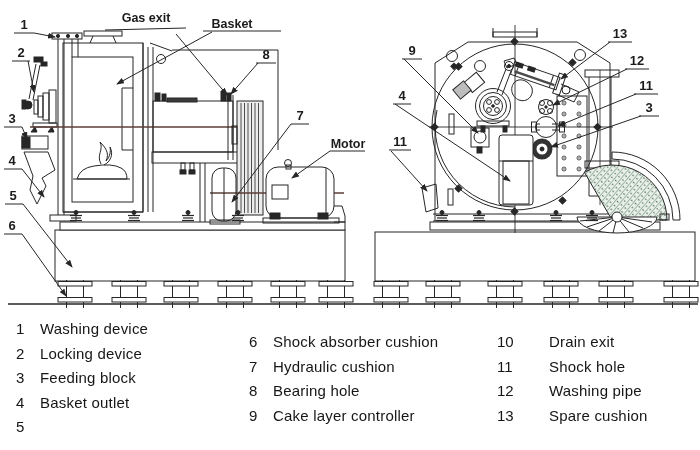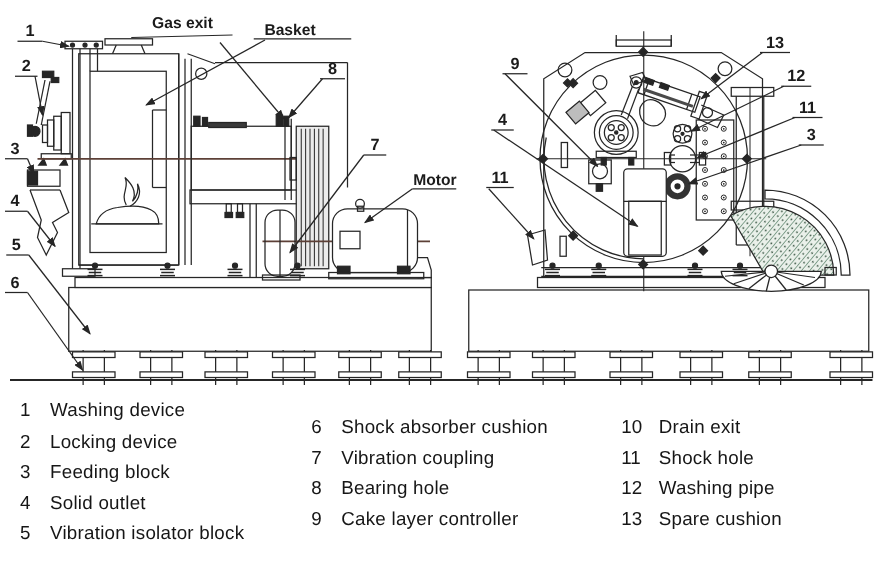--- a/index.html
+++ b/index.html
@@ -11,21 +11,21 @@
   .legend-col{position:absolute;color:#161616;}
   .legend-row{display:flex;align-items:baseline;}
   .legend-num{flex:0 0 24px;font-size:15px;}
   .legend-num.wide{flex-basis:30px;}
   .legend-label{font-size:15px;letter-spacing:.2px;white-space:nowrap;}
   #col1{left:16px;top:320px;}
   #col1 .legend-row{height:24.5px;}
   #col2{left:249px;top:333px;}
   #col2 .legend-row{height:24.7px;}
   #col3{left:497px;top:333px;}
-  #col3 .legend-row{height:24.7px;}
+  #col3 .legend-row{height:24.7px;gap:22px;}
 </style>
 </head>
 <body>
 
 <div id="stage">
 <svg width="700" height="312" viewBox="0 0 700 312">
   <defs>
     <marker id="arr" markerWidth="8" markerHeight="6" refX="7" refY="3" orient="auto">
       <path d="M0,0 L8,3 L0,6 Z" fill="#262626"></path>
     </marker>
@@ -418,35 +418,34 @@
   <div class="legend-row">
         <span class="legend-num">2</span>
         <span class="legend-label">Locking device</span>
       </div>
   <div class="legend-row">
         <span class="legend-num">3</span>
         <span class="legend-label">Feeding block</span>
       </div>
   <div class="legend-row">
         <span class="legend-num">4</span>
-        <span class="legend-label">Solid outlet</span>
+        <span class="legend-label">Basket outlet</span>
       </div>
   <div class="legend-row">
         <span class="legend-num">5</span>
-        <span class="legend-label">Vibration isolator block</span>
       </div>
 </div>
 <div class="legend-col" id="col2">
   <div class="legend-row">
         <span class="legend-num">6</span>
         <span class="legend-label">Shock absorber cushion</span>
       </div>
   <div class="legend-row">
         <span class="legend-num">7</span>
-        <span class="legend-label">Vibration coupling</span>
+        <span class="legend-label">Hydraulic cushion</span>
       </div>
   <div class="legend-row">
         <span class="legend-num">8</span>
         <span class="legend-label">Bearing hole</span>
       </div>
   <div class="legend-row">
         <span class="legend-num">9</span>
         <span class="legend-label">Cake layer controller</span>
       </div>
 </div>

